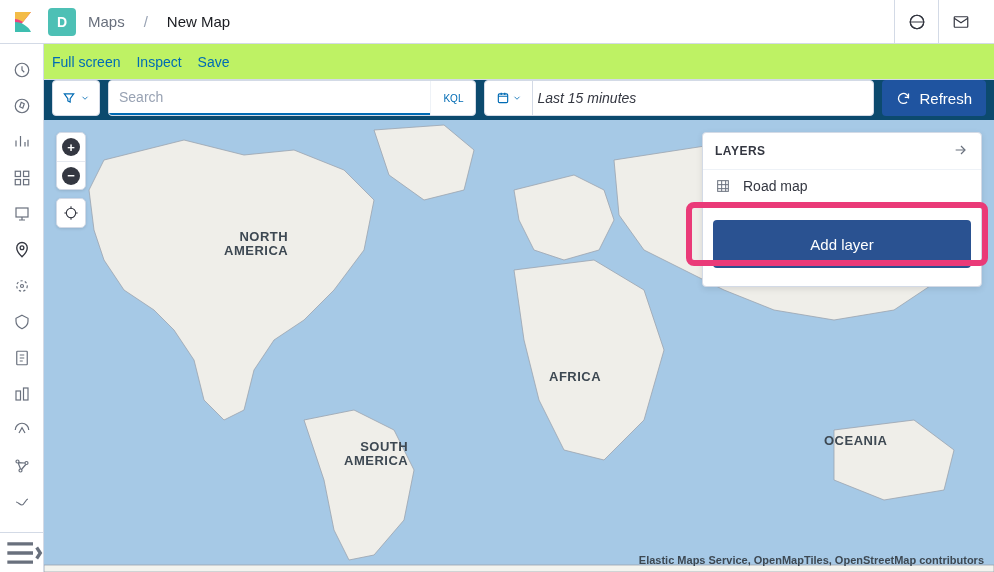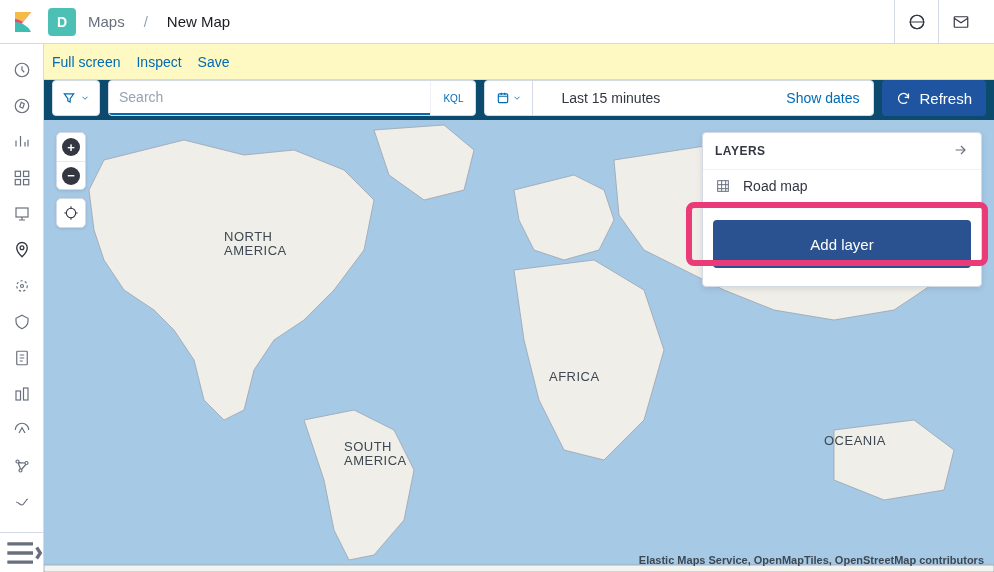--- a/index.html
+++ b/index.html
@@ -22,42 +22,42 @@
 .nav-item { width: 44px; height: 36px; display: flex; align-items: center; justify-content: center; cursor: pointer; color: #69707d; position: relative; }
 .nav-item.active { color: #343741; }
 .nav-item svg { width: 18px; height: 18px; }
 .nav-spacer { flex: 1; }
 .nav-collapse { width: 44px; height: 40px; border-top: 1px solid #d3dae6; display: flex; align-items: center; justify-content: center; cursor: pointer; color: #69707d; }
 
 
 .main { position: absolute; left: 44px; top: 44px; right: 0; bottom: 0; display: flex; flex-direction: column; }
 
 
-.sub-toolbar { height: 36px; background: #fef9c3; border-bottom: 1px solid #d3dae6; display: flex; align-items: center; padding: 0 8px; gap: 16px; }
+.sub-toolbar { height: 36px; background: #bef264; border-bottom: 1px solid #d3dae6; display: flex; align-items: center; padding: 0 8px; gap: 16px; }
 .sub-toolbar a { color: #006bb4; font-size: 14px; cursor: pointer; text-decoration: none; }
 
 
 .filter-bar { height: 40px; background: #0c4a6e; display: flex; align-items: center; padding: 4px 8px 8px 8px; gap: 8px; }
 .filter-btn { height: 36px; min-width: 48px; border: 1px solid #d3dae6; background: #fff; border-radius: 4px; display: flex; align-items: center; justify-content: center; gap: 4px; cursor: pointer; color: #006bb4; padding: 0 8px; }
 .search-group { flex: 1; display: flex; height: 36px; border: 1px solid #d3dae6; border-radius: 4px; background: #fff; overflow: hidden; }
 .search-input { flex: 1; border: none; padding: 0 10px; font-size: 14px; outline: none; border-bottom: 2px solid #006bb4; }
 .search-input::placeholder { color: #98a2b3; }
 .kql-badge { padding: 0 12px; display: flex; align-items: center; color: #006bb4; font-size: 10px; cursor: pointer; border-left: 1px solid #eef2f7; }
 .date-group { display: flex; height: 36px; border: 1px solid #d3dae6; border-radius: 4px; background: #fff; overflow: hidden; min-width: 390px; }
 .date-quick { width: 48px; border-right: 1px solid #d3dae6; display: flex; align-items: center; justify-content: center; color: #006bb4; cursor: pointer; gap: 2px; }
-.date-text { flex: 1; display: flex; align-items: center; padding: 0 28px; color: #343741; }
+.date-text { flex: 1; display: flex; align-items: center; padding: 0 4px; color: #343741; font-style: italic; }
 .show-dates { display: flex; align-items: center; padding: 0 14px; color: #006bb4; cursor: pointer; }
 .refresh-btn { height: 36px; background: #2d5aa0; background: linear-gradient(#1e6bb8, #1b5fa6); background: #18509b; color: #fff; border: none; border-radius: 4px; padding: 0 14px; display: flex; align-items: center; gap: 8px; font-size: 15px; cursor: pointer; }
 .refresh-btn { background: #1a4e8e; }
 .refresh-btn { background: #18509b; }
 
 
 .map-wrap { flex: 1; position: relative; overflow: hidden; background: #a6c9e6; background-image: repeating-linear-gradient(0deg, rgba(255,255,255,0.15) 0 1px, transparent 1px 6px); }
 .map-svg { position: absolute; inset: 0; width: 100%; height: 100%; }
-.map-label { position: absolute; font-weight: 400; color: #3d4852; font-size: 13px; text-align: left; letter-spacing: 0.5px; line-height: 1.1; }
+.map-label { position: absolute; font-weight: 700; color: #3d4852; font-size: 13px; text-align: right; letter-spacing: 0.5px; line-height: 1.1; }
 
 
 .zoom-controls { position: absolute; left: 12px; top: 12px; width: 30px; background: #fff; border: 1px solid #d3dae6; border-radius: 5px; box-shadow: 0 1px 3px rgba(0,0,0,0.12); overflow: hidden; }
 .zoom-btn { height: 28px; display: flex; align-items: center; justify-content: center; cursor: pointer; }
 .zoom-btn + .zoom-btn { border-top: 1px solid #e5e9f0; }
 .zoom-circle { width: 18px; height: 18px; border-radius: 50%; background: #343741; color: #fff; display: flex; align-items: center; justify-content: center; font-size: 13px; font-weight: 700; line-height: 1; }
 .locate-control { position: absolute; left: 12px; top: 78px; width: 30px; height: 30px; background: #fff; border: 1px solid #d3dae6; border-radius: 5px; box-shadow: 0 1px 3px rgba(0,0,0,0.12); display: flex; align-items: center; justify-content: center; cursor: pointer; color: #343741; }
 
 
 .layers-panel { position: absolute; right: 12px; top: 12px; width: 280px; background: #fff; border: 1px solid #d3dae6; border-radius: 4px; box-shadow: 0 2px 6px rgba(0,0,0,0.1); }
@@ -228,23 +228,20 @@
         <svg width="14" height="14" viewBox="0 0 24 24" fill="none" stroke="#006bb4" stroke-width="2">
             <rect x="4" y="5" width="16" height="15" rx="2"></rect>
             <path d="M4 9h16M9 3v4M15 3v4"></path>
           </svg>
         <svg width="10" height="10" viewBox="0 0 24 24" fill="none" stroke="#006bb4" stroke-width="2">
             <path d="M6 9l6 6 6-6"></path>
           </svg>
       </div>
       <div class="date-text">
           <span>Last 15 minutes</span>
-        </div>
-      <div class="show-dates">
-          <span>Show dates</span>
         </div>
     </div>
     <button class="refresh-btn" style="background:#1f54a0">
       <svg width="15" height="15" viewBox="0 0 24 24" fill="none" stroke="#fff" stroke-width="2">
           <path d="M20 12a8 8 0 10-2.3 5.6M20 4v6h-6"></path>
         </svg>
       <span>Refresh</span>
     </button>
   </div>
 

